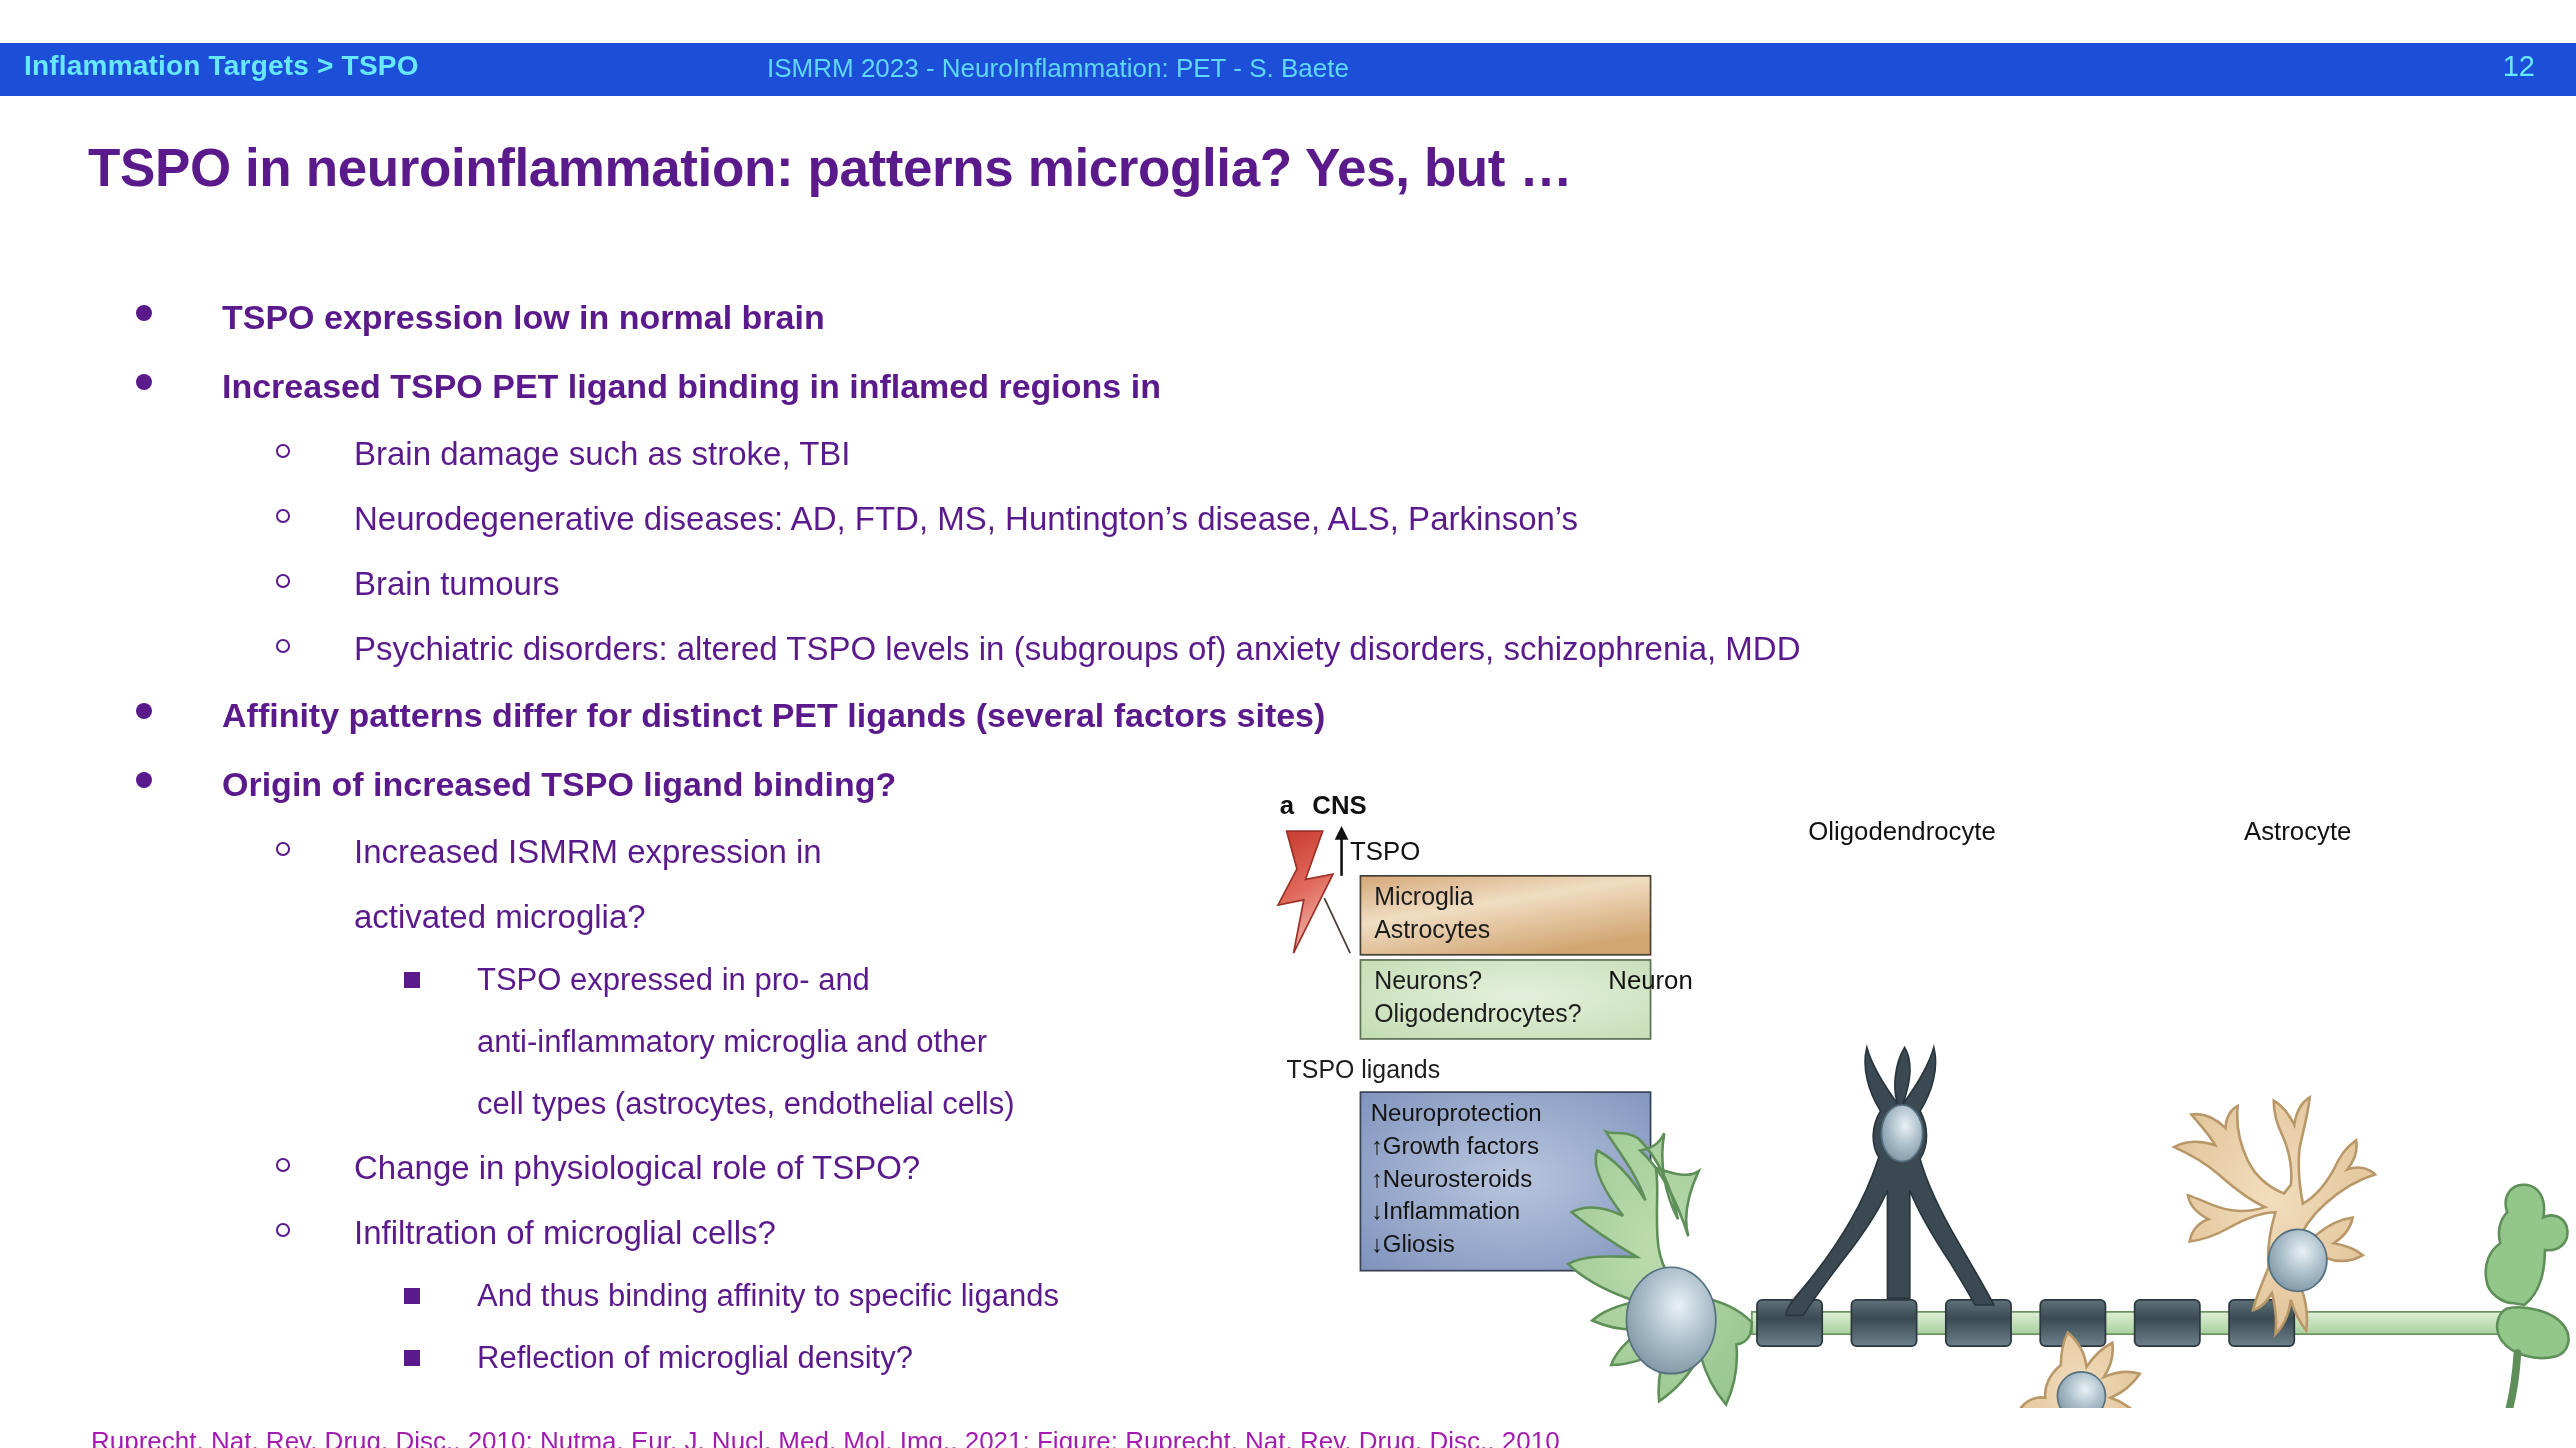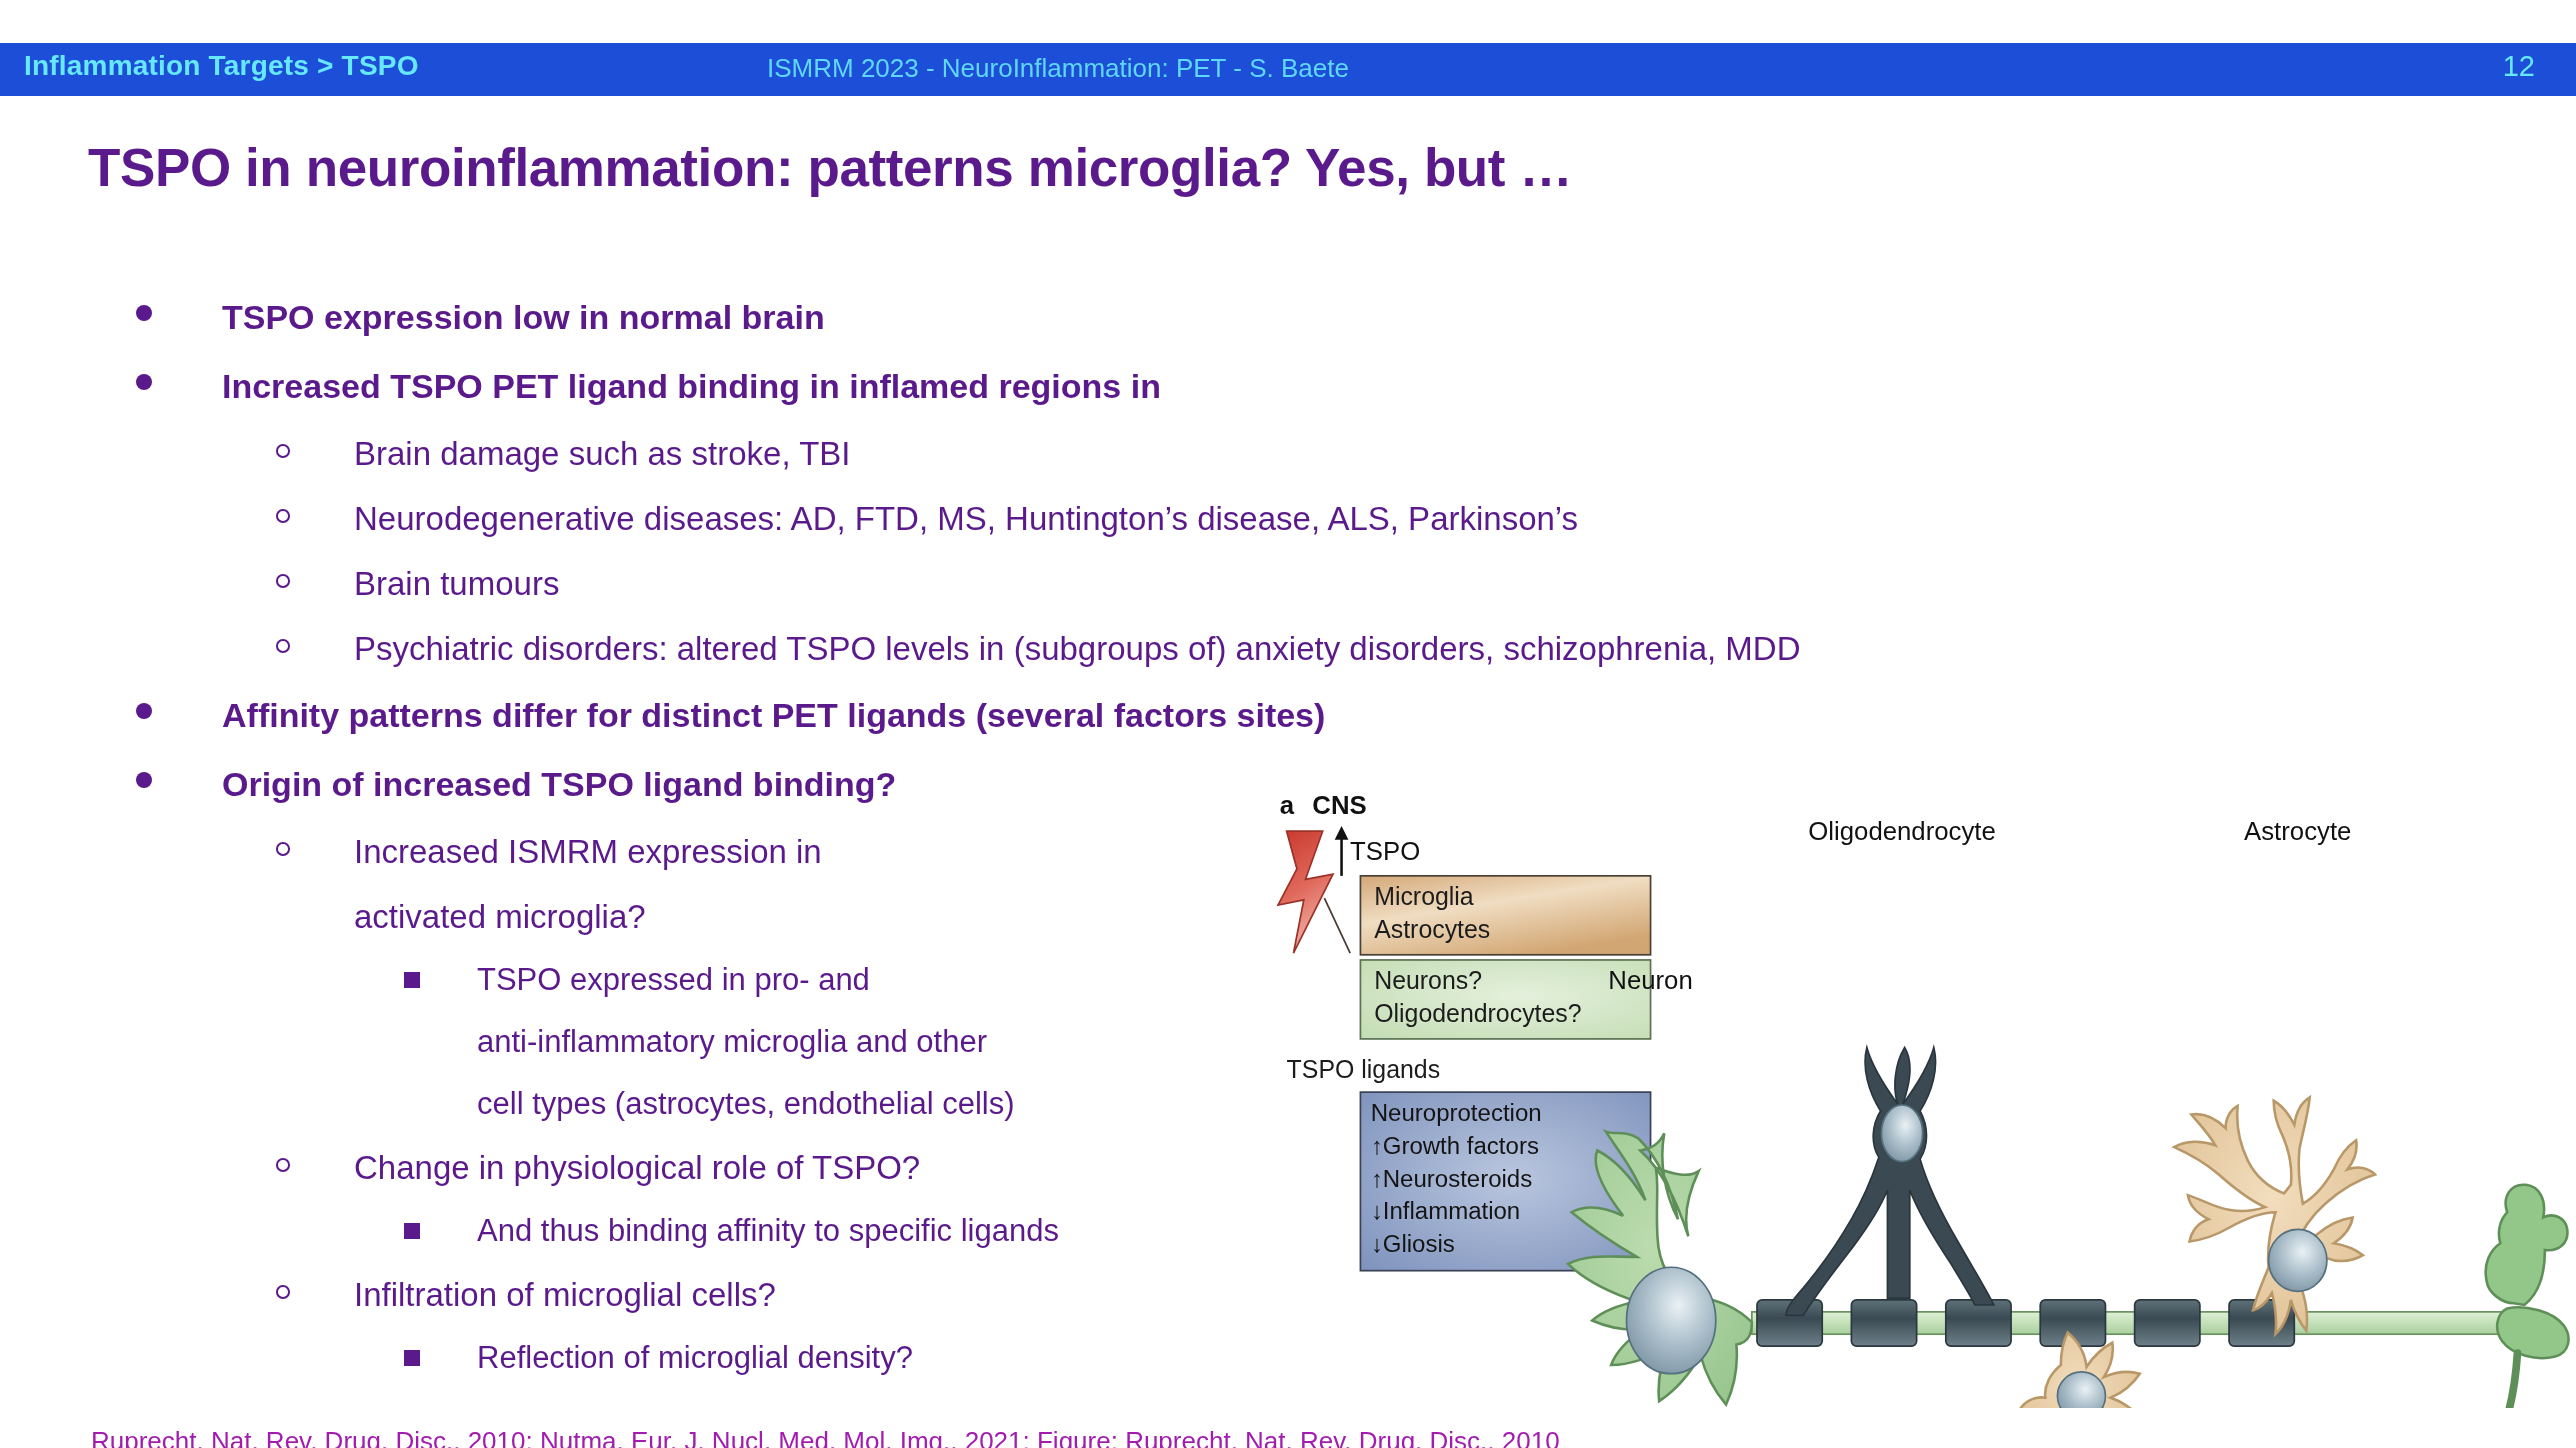--- a/index.html
+++ b/index.html
@@ -152,22 +152,22 @@
     <div class="row lvl2"><span class="marker"></span><span class="txt">Brain tumours</span></div>
     <div class="row lvl2"><span class="marker"></span><span class="txt">Psychiatric disorders: altered TSPO levels in (subgroups of) anxiety disorders, schizophrenia, MDD</span></div>
     <div class="row lvl1"><span class="marker"></span><span class="txt">Affinity patterns differ for distinct PET ligands (several factors sites)</span></div>
     <div class="row lvl1"><span class="marker"></span><span class="txt">Origin of increased TSPO ligand binding?</span></div>
     <div class="row lvl2"><span class="marker"></span><span class="txt">Increased ISMRM expression in</span></div>
     <div class="row cont2"><span class="txt">activated microglia?</span></div>
     <div class="row lvl3"><span class="marker"></span><span class="txt">TSPO expressed in pro- and</span></div>
     <div class="row cont3"><span class="txt">anti-inflammatory microglia and other</span></div>
     <div class="row cont3"><span class="txt">cell types (astrocytes, endothelial cells)</span></div>
     <div class="row lvl2"><span class="marker"></span><span class="txt">Change in physiological role of TSPO?</span></div>
+    <div class="row lvl2"><span class="marker"></span><span class="txt">Infiltration of microglial cells?</span></div>
     <div class="row lvl3"><span class="marker"></span><span class="txt">And thus binding affinity to specific ligands</span></div>
-    <div class="row lvl2"><span class="marker"></span><span class="txt">Infiltration of microglial cells?</span></div>
     <div class="row lvl3"><span class="marker"></span><span class="txt">Reflection of microglial density?</span></div>
   </div>
 
 <div id="footer-citation">Ruprecht, Nat. Rev. Drug. Disc., 2010; Nutma, Eur. J. Nucl. Med. Mol. Img., 2021; Figure: Ruprecht, Nat. Rev. Drug. Disc., 2010</div>
 
 <div id="figure">
   <svg width="1305" height="618" viewBox="0 0 1520 720" xmlns="http://www.w3.org/2000/svg">
     <defs>
       <linearGradient id="gradTan" x1="0" y1="0" x2="0.6" y2="1">
         <stop offset="0%" stop-color="#d4a878"></stop>

